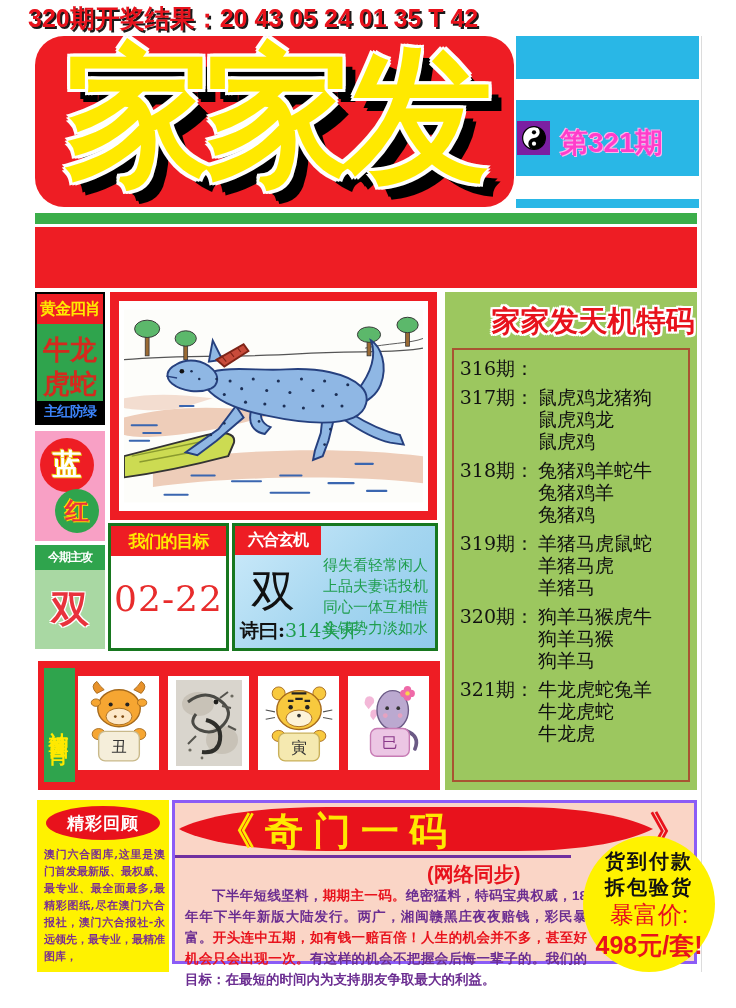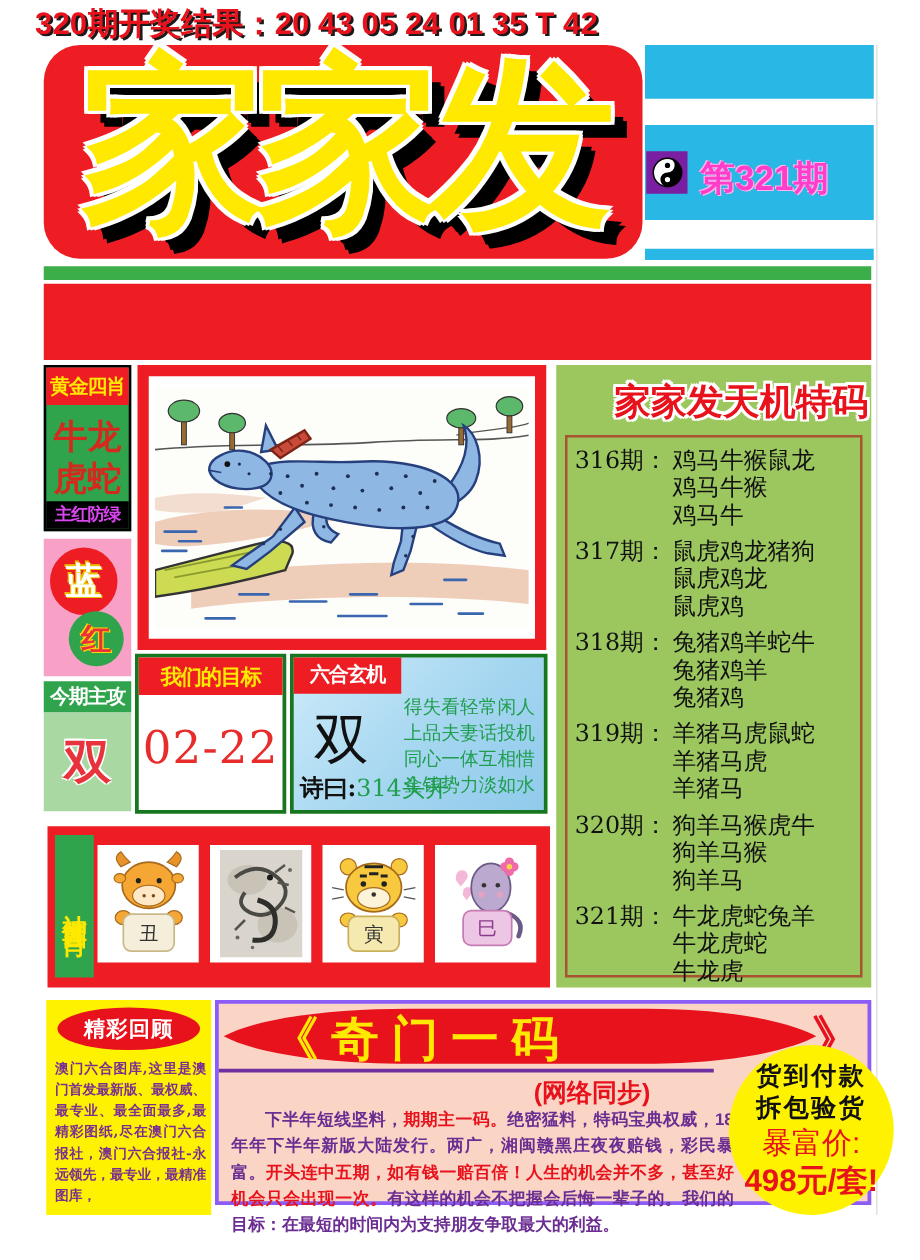--- a/index.html
+++ b/index.html
@@ -25,28 +25,28 @@
   #issue{left:560px;top:124px;font-size:28px;color:#ff3dcb;font-weight:bold;
          text-shadow:1px 1px 0 #ffb3ea,-1px -1px 0 #ffb3ea;}
   #green-bar{left:35px;top:213px;width:662px;height:11px;background:#3bae4a;}
   #red-bar{left:35px;top:227px;width:662px;height:61px;background:#ee1d24;}
   #edge-line{left:701px;top:36px;width:1px;height:936px;background:#dcdcdc;}
 
   
   #golden-box{left:35px;top:292px;width:70px;height:133px;border:2px solid #000;box-sizing:border-box;background:#2fa44d;}
   #gf-header{height:30px;background:#ee1d24;color:#ffe900;font-weight:bold;font-size:16px;letter-spacing:-1px;}
   #gf-body{height:77px;flex-direction:column;color:#d42a1e;font-size:27px;line-height:34px;font-weight:bold;justify-content:flex-end;}
-  #gf-footer{height:22px;background:#000;color:#d946ef;font-size:14px;font-weight:bold;letter-spacing:-1px;}
+  #gf-footer{height:22px;background:#000;color:#3b82f6;font-size:14px;font-weight:bold;letter-spacing:-1px;}
   #pink-box{left:35px;top:431px;width:70px;height:110px;background:#f8a0c5;}
   #blue-circle{left:5px;top:7px;width:54px;height:54px;border-radius:50%;background:#ee1d24;color:#fff;
     font-size:29px;font-weight:bold;text-shadow:1px 1px 0 #e8c400,-1px -1px 0 #e8c400;}
   #green-circle{left:20px;top:58px;width:44px;height:44px;border-radius:50%;background:#2fa44d;color:#e8323c;
     font-size:24px;font-weight:bold;text-shadow:1px 1px 0 #ffd700,-1px -1px 0 #ffd700;}
   #attack-box{left:35px;top:545px;width:70px;height:104px;}
-  #attack-header{height:25px;background:#2fa44d;color:#fff;font-size:16px;font-weight:bold;letter-spacing:-1px;}
+  #attack-header{height:25px;background:#2fa44d;color:#fff;font-size:12px;font-weight:bold;letter-spacing:-1px;}
   #attack-body{height:79px;background:#a9d8a3;}
   #attack-value{color:#e8323c;font-size:38px;font-weight:bold;
     text-shadow:1px 1px 0 #fff,-1px -1px 0 #fff,1px -1px 0 #fff,-1px 1px 0 #fff;}
 
   
   #pic-frame{left:110px;top:292px;width:327px;height:228px;background:#fff;border:9px solid #ee1d24;box-sizing:border-box;}
 
   
   #lucky-box{left:108px;top:523px;width:121px;height:128px;border:3px solid #17771f;box-sizing:border-box;background:#fff;}
   #lucky-header{height:30px;background:#ee1d24;color:#ffe900;font-size:17px;font-weight:bold;letter-spacing:-1px;}
@@ -321,25 +321,20 @@
         <text x="41" y="73" text-anchor="middle" font-size="17" fill="#8a3a8a" font-family="serif">巳</text>
       </svg>
     </div>
   </div>
 
   <div id="tianji-panel" class="abs">
     <div id="tianji-title">家家发天机特码</div>
     <div id="tianji-list" class="serif">
       <div class="pred-row">
         <div class="pred-period">316期：</div>
-        <div class="pred-lines">
-          <div>鸡马牛猴鼠龙</div>
-            <div>鸡马牛猴</div>
-            <div>鸡马牛</div>
-        </div>
       </div>
       <div class="pred-row">
         <div class="pred-period">317期：</div>
         <div class="pred-lines">
           <div>鼠虎鸡龙猪狗</div>
             <div>鼠虎鸡龙</div>
             <div>鼠虎鸡</div>
         </div>
       </div>
       <div class="pred-row">

